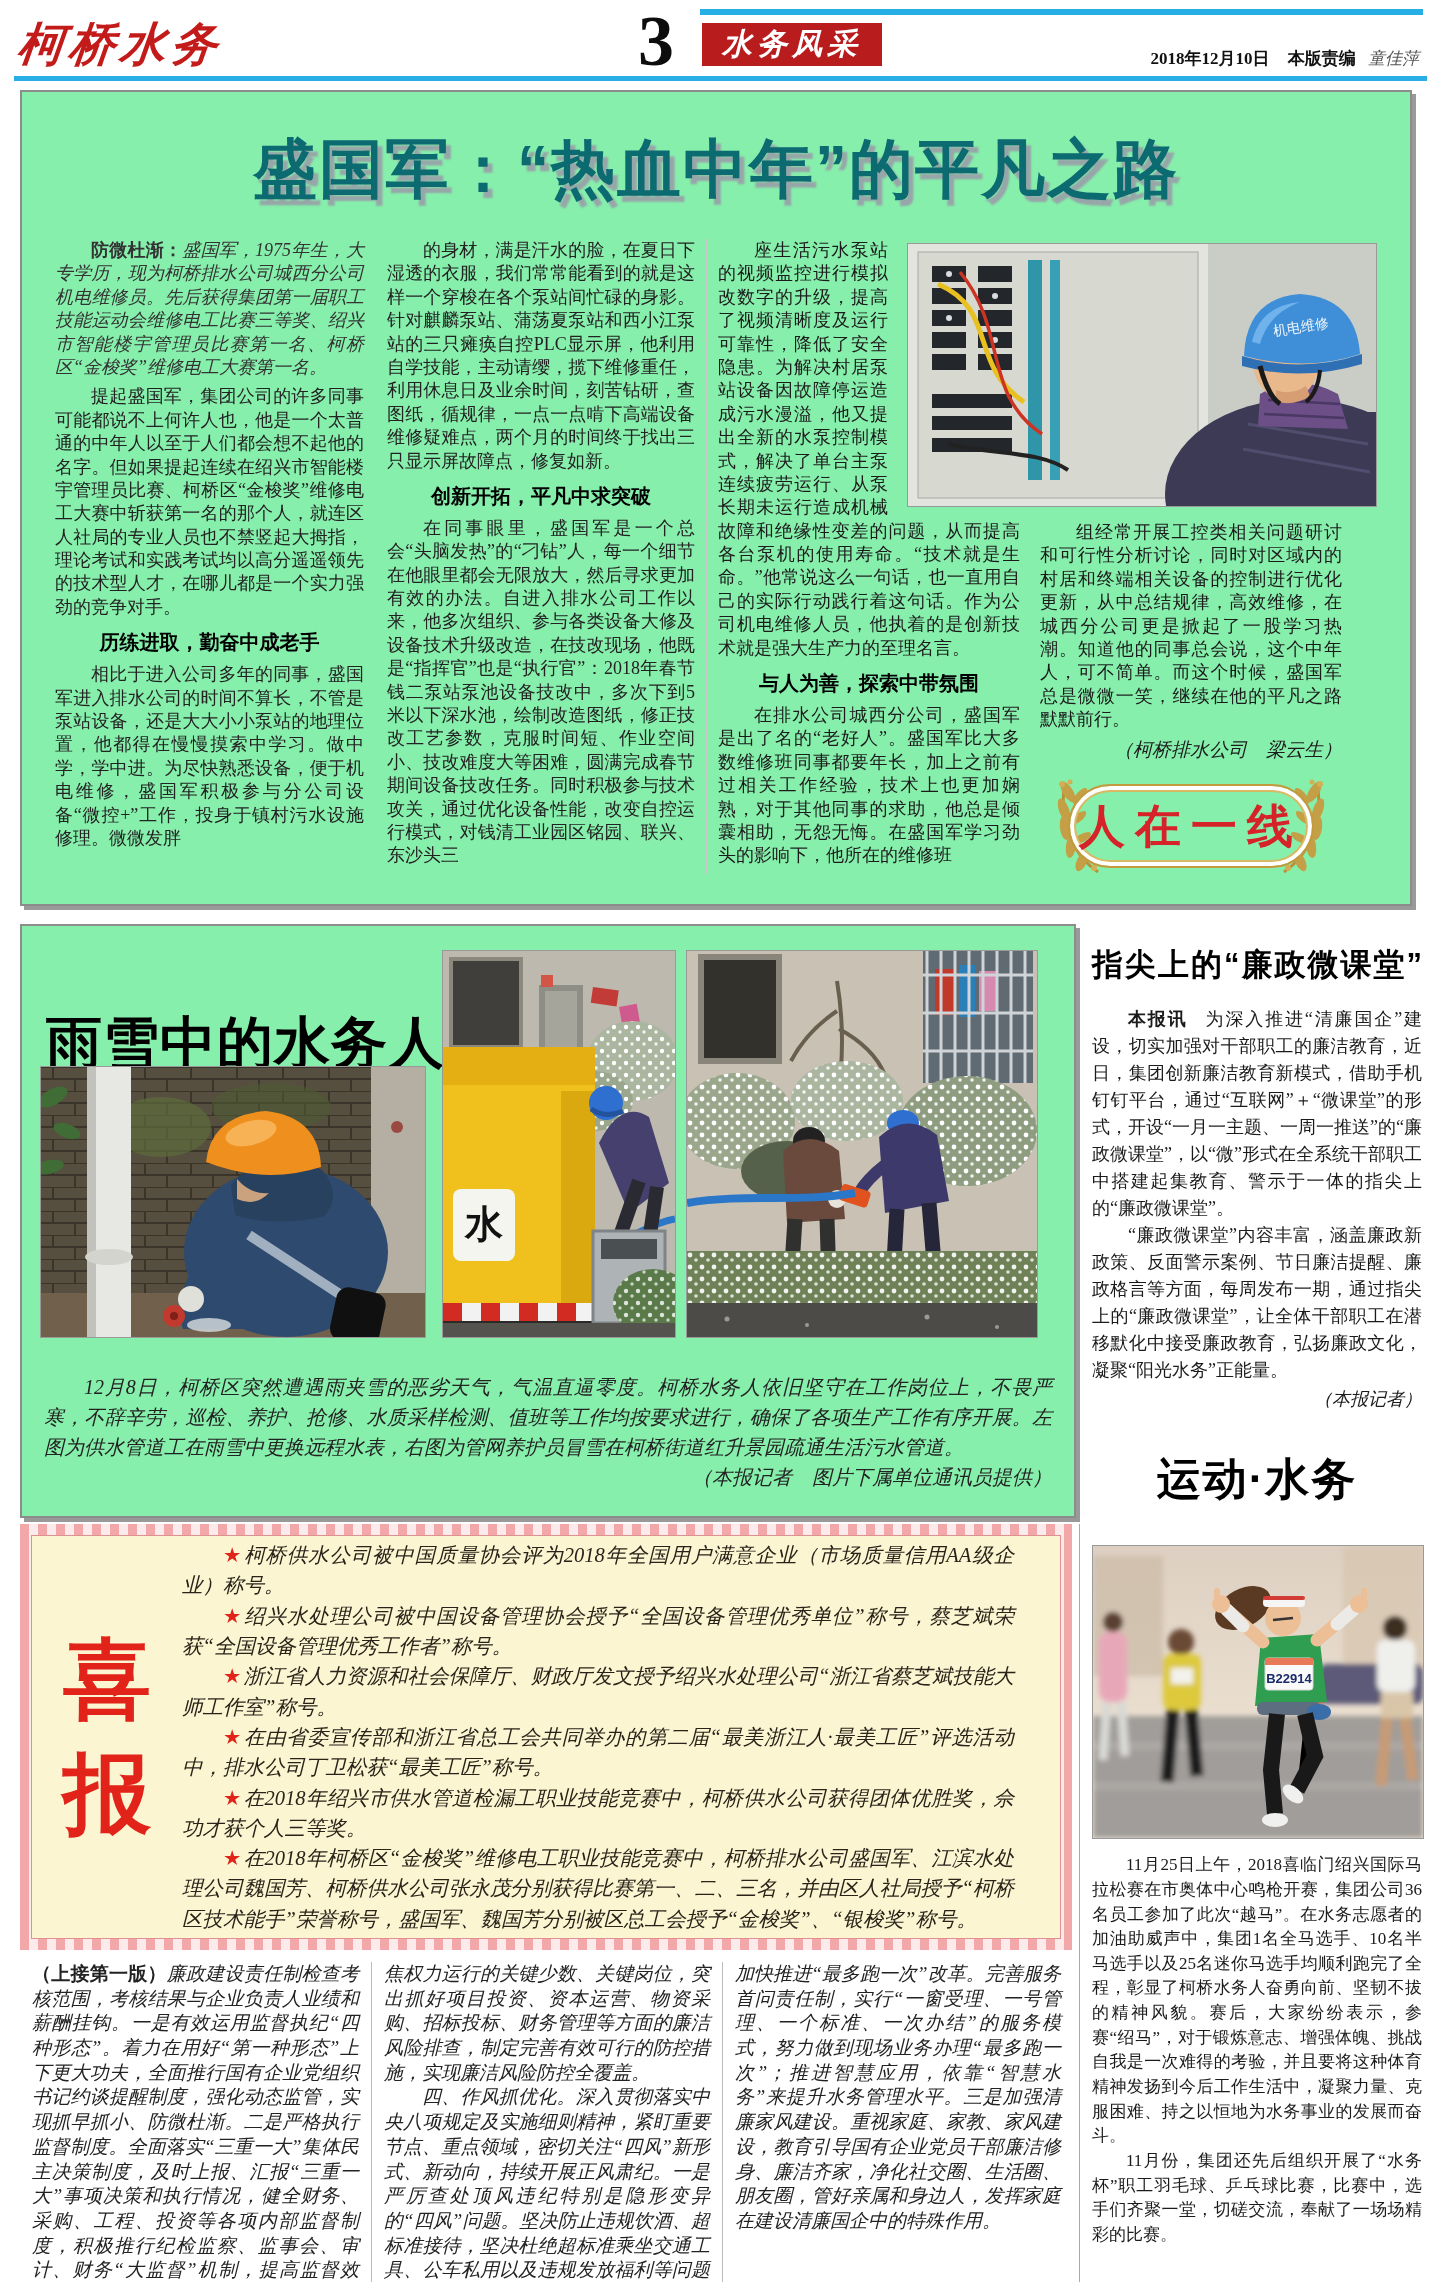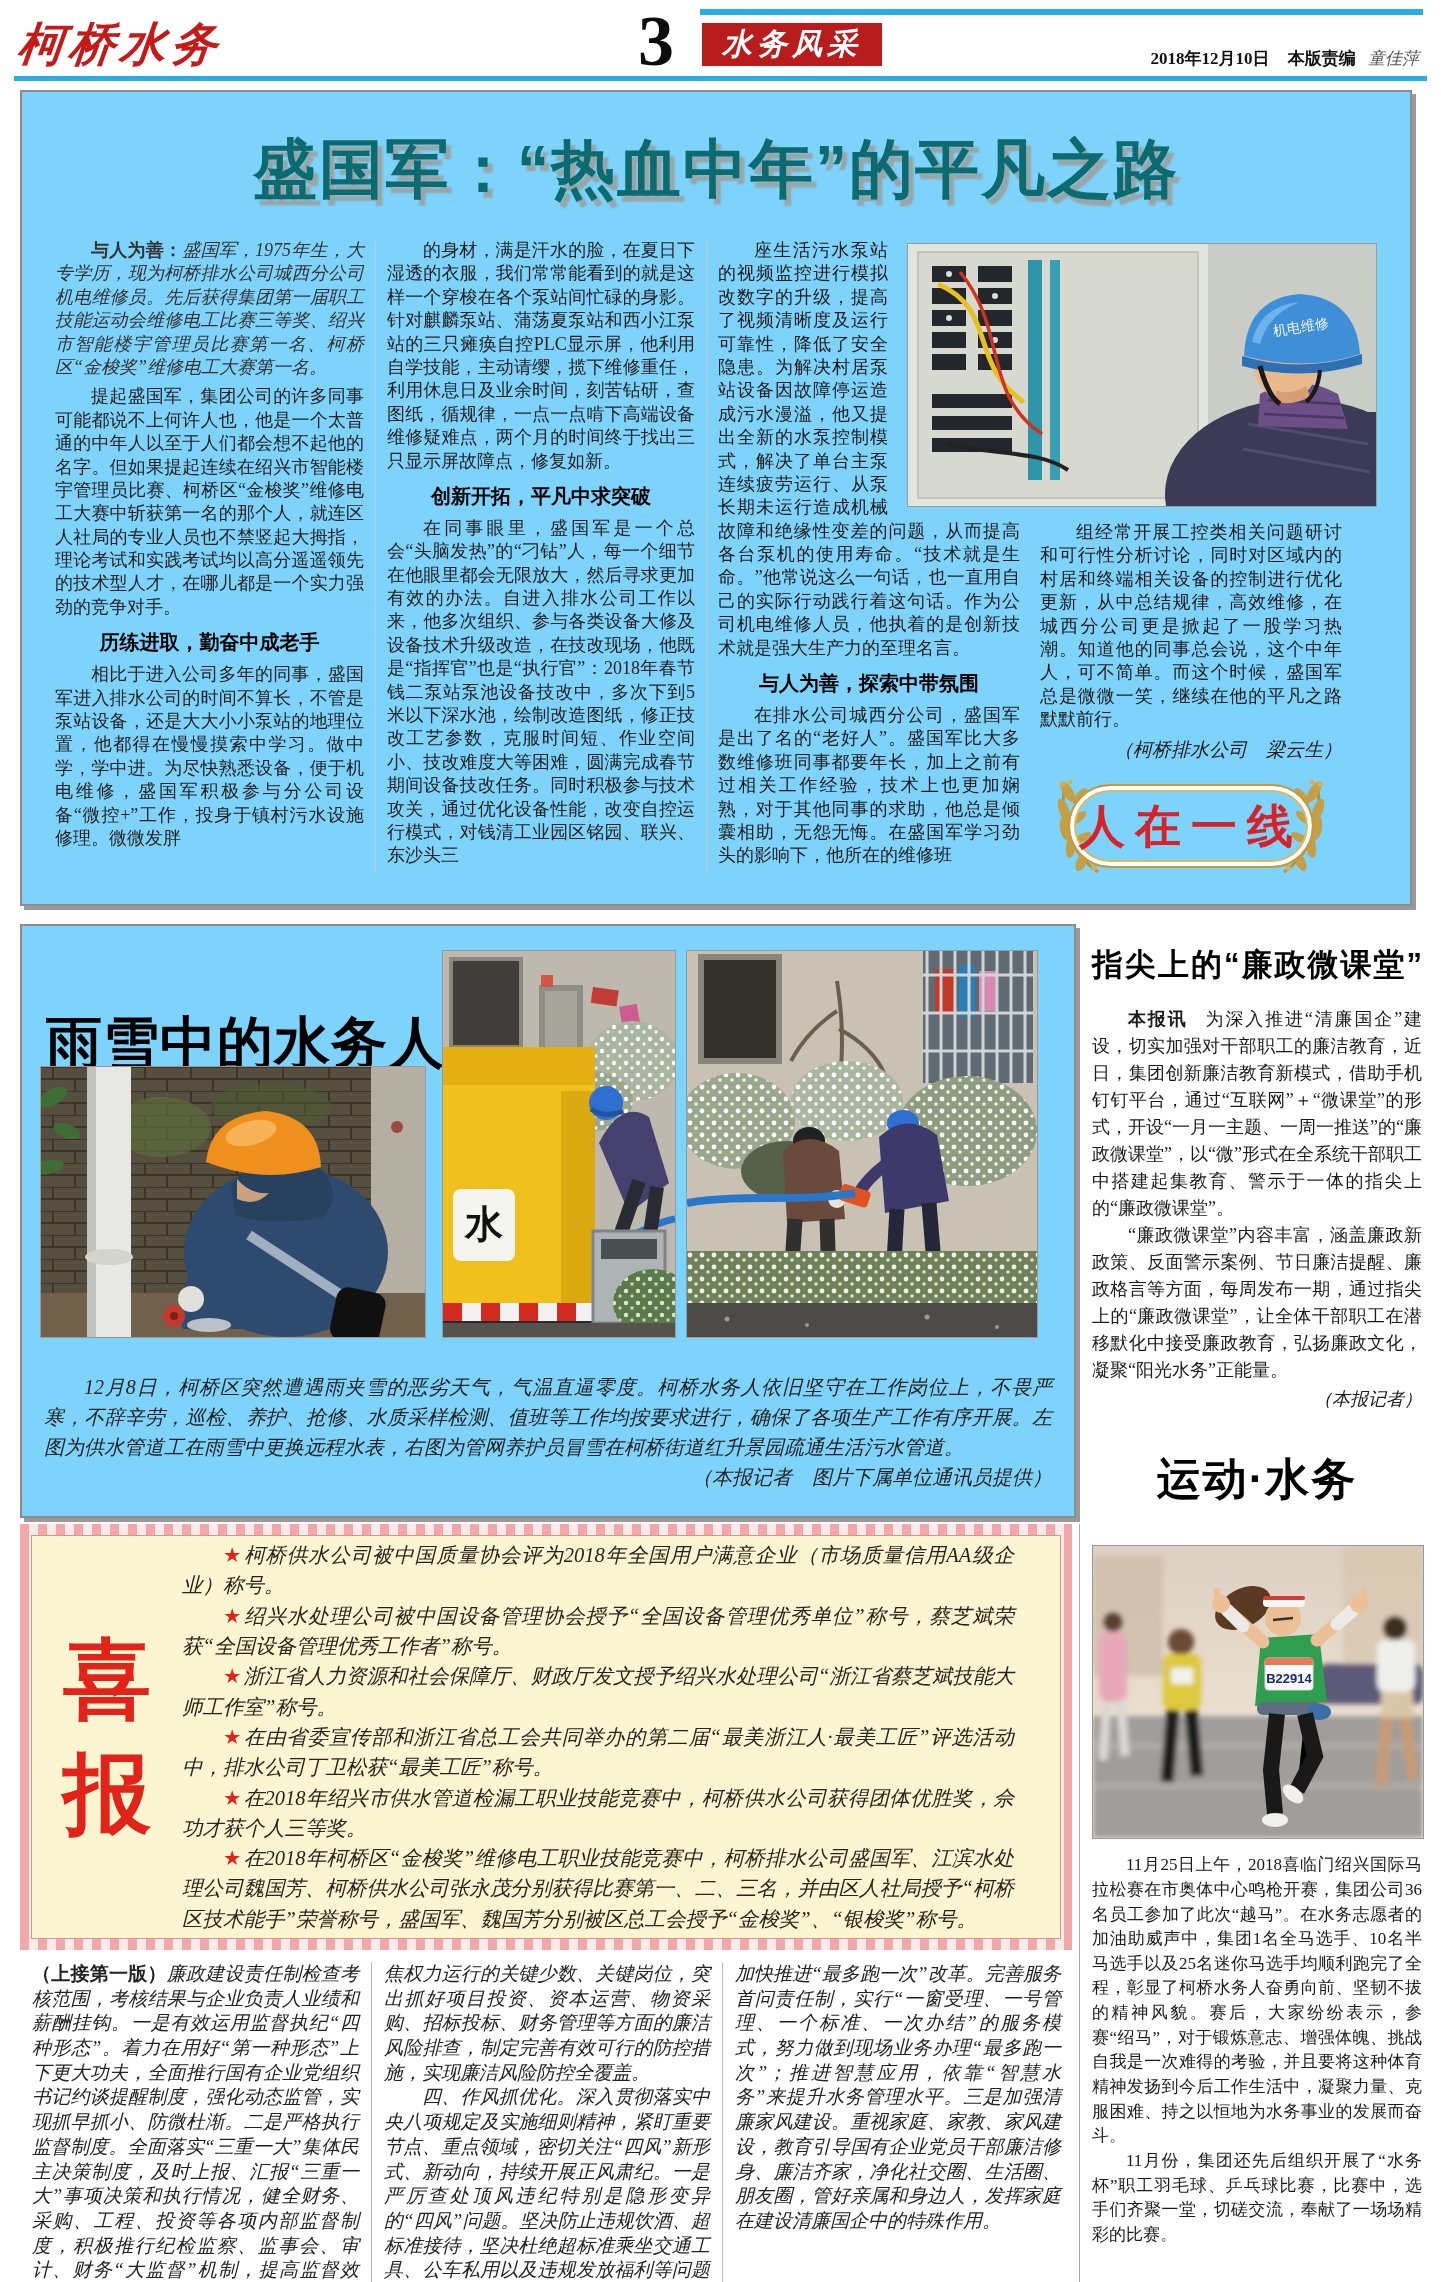--- a/index.html
+++ b/index.html
@@ -11,21 +11,21 @@
   .pagenum{position:absolute;left:638px;top:0px;font-size:72px;font-weight:900;color:#0d0d0d;
            font-family:"Liberation Serif",serif;}
   .topbar{position:absolute;left:700px;right:18px;top:9px;height:6px;background:#27aee5;}
   .section-badge{position:absolute;left:702px;top:23px;padding:1px 20px;background:#b91c1c;color:#fff;
                  font-size:30px;font-weight:bold;font-style:italic;letter-spacing:5px;}
   .dateline{position:absolute;right:22px;top:47px;font-size:17px;font-weight:bold;color:#111;}
   .dateline .editor-name{font-weight:normal;font-style:italic;color:#555;margin-left:8px;}
   .dateline .lbl{margin-left:14px;}
   .header-rule{position:absolute;left:14px;right:14px;top:76px;height:5px;background:#27aee5;}
   
-  .box{position:absolute;border:2px solid #8c8c8c;box-shadow:4px 4px 0 rgba(70,70,70,.55);background:#7dd3fc;}
+  .box{position:absolute;border:2px solid #8c8c8c;box-shadow:4px 4px 0 rgba(70,70,70,.55);background:#86efac;}
   .main-box{left:20px;top:90px;width:1388px;height:812px;}
   .main-title{margin:34px 10px 0;text-align:center;font-family:"Liberation Sans","DejaVu Sans",sans-serif;
               font-weight:900;font-size:64px;color:#0b6b70;letter-spacing:2px;
               text-shadow:5px 6px 2px #97a6a8;}
   .cols{display:flex;margin:26px 22px 0;}
   .col{flex:0 0 331px;box-sizing:border-box;padding:0 11px;font-size:18px;line-height:1.3;
        text-align:justify;color:#222;}
   .col + .col{border-left:1px solid #c8c8c8;}
   .col p{margin:0 0 6px;text-indent:2em;}
   .profile{font-style:italic;color:#333;}
@@ -110,21 +110,21 @@
     <span>2018年12月10日</span>
     <span class="lbl">本版责编</span>
     <span class="editor-name">童佳萍</span>
   </div>
   <div class="header-rule"></div>
 
   <section class="box main-box">
     <h1 class="main-title">盛国军：“热血中年”的平凡之路</h1>
     <div class="cols">
       <div class="col">
-        <p class="profile"><b>与人为善：</b><span>盛国军，1975年生，大专学历，现为柯桥排水公司城西分公司机电维修员。先后获得集团第一届职工技能运动会维修电工比赛三等奖、绍兴市智能楼宇管理员比赛第一名、柯桥区“金梭奖”维修电工大赛第一名。</span></p>
+        <p class="profile"><b>防微杜渐：</b><span>盛国军，1975年生，大专学历，现为柯桥排水公司城西分公司机电维修员。先后获得集团第一届职工技能运动会维修电工比赛三等奖、绍兴市智能楼宇管理员比赛第一名、柯桥区“金梭奖”维修电工大赛第一名。</span></p>
         <p>提起盛国军，集团公司的许多同事可能都说不上何许人也，他是一个太普通的中年人以至于人们都会想不起他的名字。但如果提起连续在绍兴市智能楼宇管理员比赛、柯桥区“金梭奖”维修电工大赛中斩获第一名的那个人，就连区人社局的专业人员也不禁竖起大拇指，理论考试和实践考试均以高分遥遥领先的技术型人才，在哪儿都是一个实力强劲的竞争对手。</p>
         <p class="subhead">历练进取，勤奋中成老手</p>
         <p>相比于进入公司多年的同事，盛国军进入排水公司的时间不算长，不管是泵站设备，还是大大小小泵站的地理位置，他都得在慢慢摸索中学习。做中学，学中进。为尽快熟悉设备，便于机电维修，盛国军积极参与分公司设备“微控+”工作，投身于镇村污水设施修理。微微发胖</p>
       </div>
       <div class="col">
         <p>的身材，满是汗水的脸，在夏日下湿透的衣服，我们常常能看到的就是这样一个穿梭在各个泵站间忙碌的身影。针对麒麟泵站、蒲荡夏泵站和西小江泵站的三只瘫痪自控PLC显示屏，他利用自学技能，主动请缨，揽下维修重任，利用休息日及业余时间，刻苦钻研，查图纸，循规律，一点一点啃下高端设备维修疑难点，两个月的时间终于找出三只显示屏故障点，修复如新。</p>
         <p class="subhead">创新开拓，平凡中求突破</p>
         <p>在同事眼里，盛国军是一个总会“头脑发热”的“刁钻”人，每一个细节在他眼里都会无限放大，然后寻求更加有效的办法。自进入排水公司工作以来，他多次组织、参与各类设备大修及设备技术升级改造，在技改现场，他既是“指挥官”也是“执行官”：2018年春节钱二泵站泵池设备技改中，多次下到5米以下深水池，绘制改造图纸，修正技改工艺参数，克服时间短、作业空间小、技改难度大等困难，圆满完成春节期间设备技改任务。同时积极参与技术攻关，通过优化设备性能，改变自控运行模式，对钱清工业园区铭园、联兴、东沙头三</p>
       </div>
       <div class="col34">

